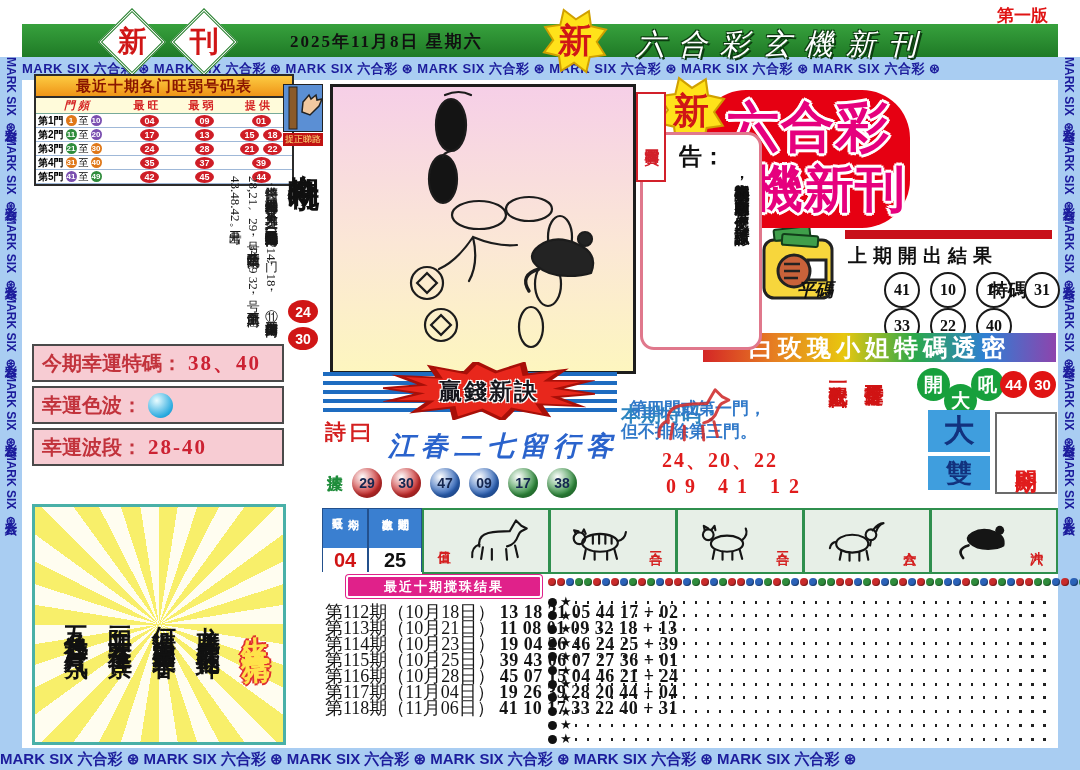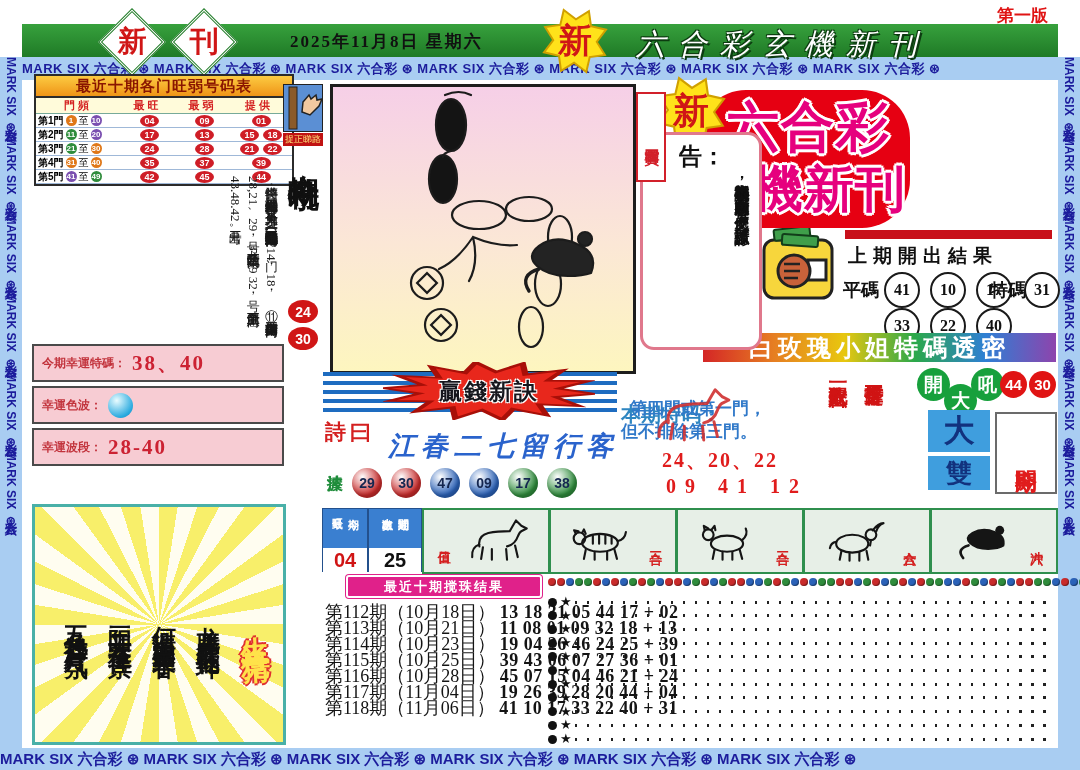--- a/index.html
+++ b/index.html
@@ -124,21 +124,21 @@
   .ballrow{left:548px;top:578px;display:flex;gap:1px;}
   .mini{width:8px;height:8px;border-radius:50%;box-shadow:inset -1px -1px 1px rgba(0,0,0,.4);}
   .starrow{position:absolute;left:548px;width:505px;height:12px;display:flex;align-items:center;gap:3px;}
   .srdot{width:9px;height:9px;background:#111;border-radius:50%;flex:none;}
   .srstar{font-size:13px;color:#111;line-height:10px;flex:none;}
   .srline{flex:1;height:3px;background:repeating-linear-gradient(90deg,#222 0 2.5px,transparent 2.5px 12px);}
   
   .lucky{left:32px;top:344px;width:252px;}
   .lrow{height:34px;border:2px solid #4a4a4a;background:#f7ccd3;margin-bottom:4px;
         display:flex;align-items:center;padding-left:8px;gap:6px;}
-  .llabel{color:#c2333c;font-size:12px;font-weight:900;font-family:"Liberation Serif",serif;}
+  .llabel{color:#c2333c;font-size:20px;font-weight:900;font-family:"Liberation Serif",serif;}
   .lval-red{color:#cc2233;font-size:21px;font-weight:bold;font-family:"Liberation Serif",serif;letter-spacing:2px;}
   .lval-black{color:#111;font-size:22px;font-weight:900;font-family:"Liberation Serif",serif;letter-spacing:10px;}
   .lball{width:25px;height:25px;border-radius:50%;background:radial-gradient(circle at 35% 30%,#eafcff,#29aadf 70%,#1580b5);}
   
   .poembox{left:32px;top:504px;width:254px;height:241px;border:3px solid #49b0a8;
            background:repeating-conic-gradient(from 0deg at 50% 50%,#f8ef6a 0 9deg,#fffdf0 9deg 18deg);
            display:flex;flex-direction:row;align-items:center;justify-content:flex-end;gap:6px;padding:0 4px;box-sizing:border-box;}
   .pcol{writing-mode:vertical-rl;text-orientation:upright;font-size:24px;font-weight:900;color:#111;
         line-height:30px;letter-spacing:5px;font-family:"Liberation Serif",serif;}
   .pbadge{writing-mode:vertical-rl;text-orientation:upright;font-size:29px;font-weight:900;color:#ffe24a;
@@ -169,21 +169,21 @@
           <polygon points="97.0,32.9 83.0,51.4 95.3,71.1 72.3,74.3 67.1,97.0 48.6,83.0 28.9,95.3 25.7,72.3 3.0,67.1 17.0,48.6 4.7,28.9 27.7,25.7 32.9,3.0 51.4,17.0 71.1,4.7 74.3,27.7" fill="#ffe21a" stroke="#d0a000" stroke-width="3"></polygon>
         </svg>
       <b style="color:#d01616;font-size:34px;font-weight:900;">新</b>
     </div>
     <div class="abs masthead serif">六合彩玄機新刊</div>
   </div>
 
   <div class="abs ht">
     <div class="ht-title">最近十期各门旺弱号码表</div>
     <div class="ht-head">
-      <div style="width:84px;">門頻</div>
+      <div style="width:84px;font-style:italic;">門頻</div>
       <div style="width:55px;">最旺</div>
       <div style="width:55px;">最弱</div>
       <div style="width:58px;">提供</div>
     </div>
     <div id="ht-body">
         <div class="ht-row">
           <div class="c-door">
             <b>第1門</b>
       <span class="rangeball" style="background:#e07818">1</span>
             <span>至</span>
@@ -362,21 +362,21 @@
         <rect x="20" y="9" width="36" height="11" rx="2" transform="rotate(4 38 15)"></rect>
       </g>
       <rect x="46" y="34" width="18" height="20" fill="#fff" stroke="#222" stroke-width="3"></rect>
       <circle cx="32" cy="45" r="16" fill="#c9623a" stroke="#222" stroke-width="3"></circle>
       <path d="M22,38 h16 M22,45 h16 M22,52 h14" stroke="#222" stroke-width="2.4" fill="none"></path>
     </svg>
   </div>
 
   <div class="abs redbar"></div>
   <div class="abs lastres-title serif">上期開出結果</div>
-  <div class="abs nlabel serif" style="left:843px;top:278px;">平碼</div>
+  <div class="abs nlabel serif" style="left:797px;top:278px;font-style:italic;">平碼</div>
   <div class="abs" style="left:884px;top:272px;display:flex;gap:10px;" id="ping-row1">
       <div class="ncirc serif">41</div>
       <div class="ncirc serif">10</div>
       <div class="ncirc serif">17</div>
     </div>
   <div class="abs nlabel serif" style="left:990px;top:278px;">特碼</div>
   <div class="abs" style="left:1024px;top:272px;">
       <div class="ncirc serif">31</div>
     </div>
   <div class="abs" style="left:884px;top:308px;display:flex;gap:10px;" id="ping-row2">

